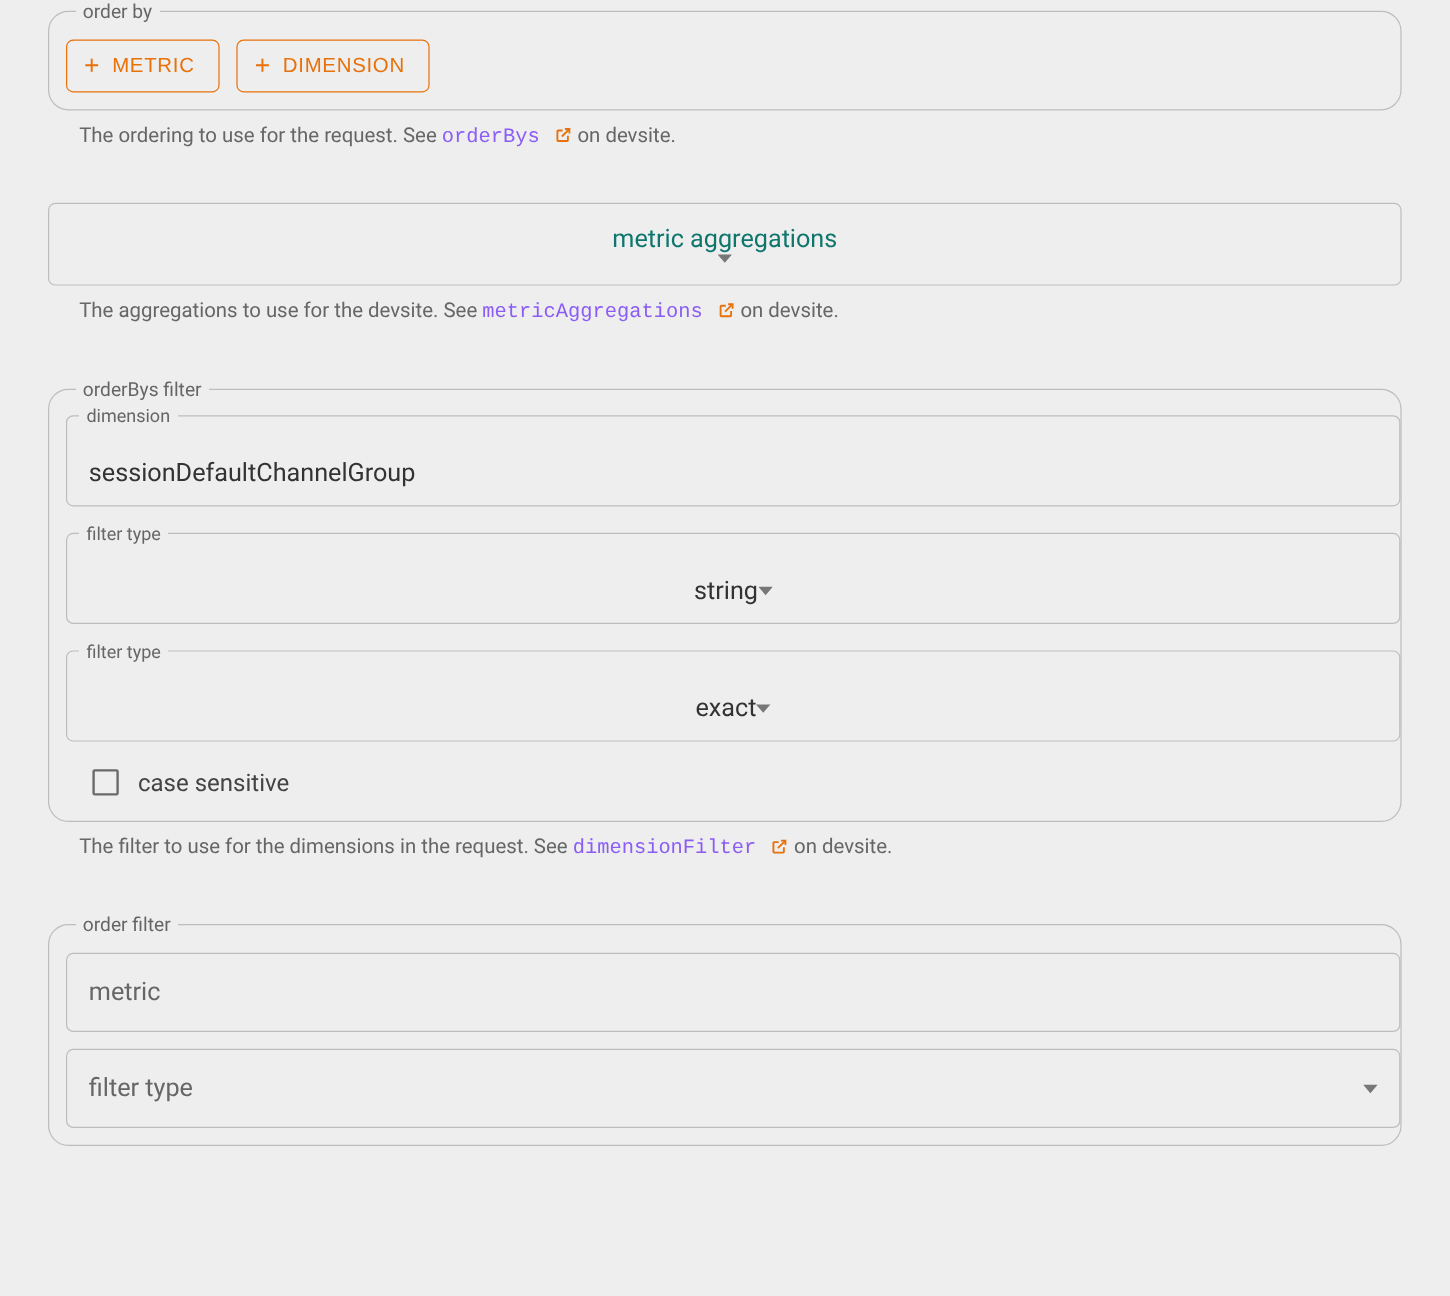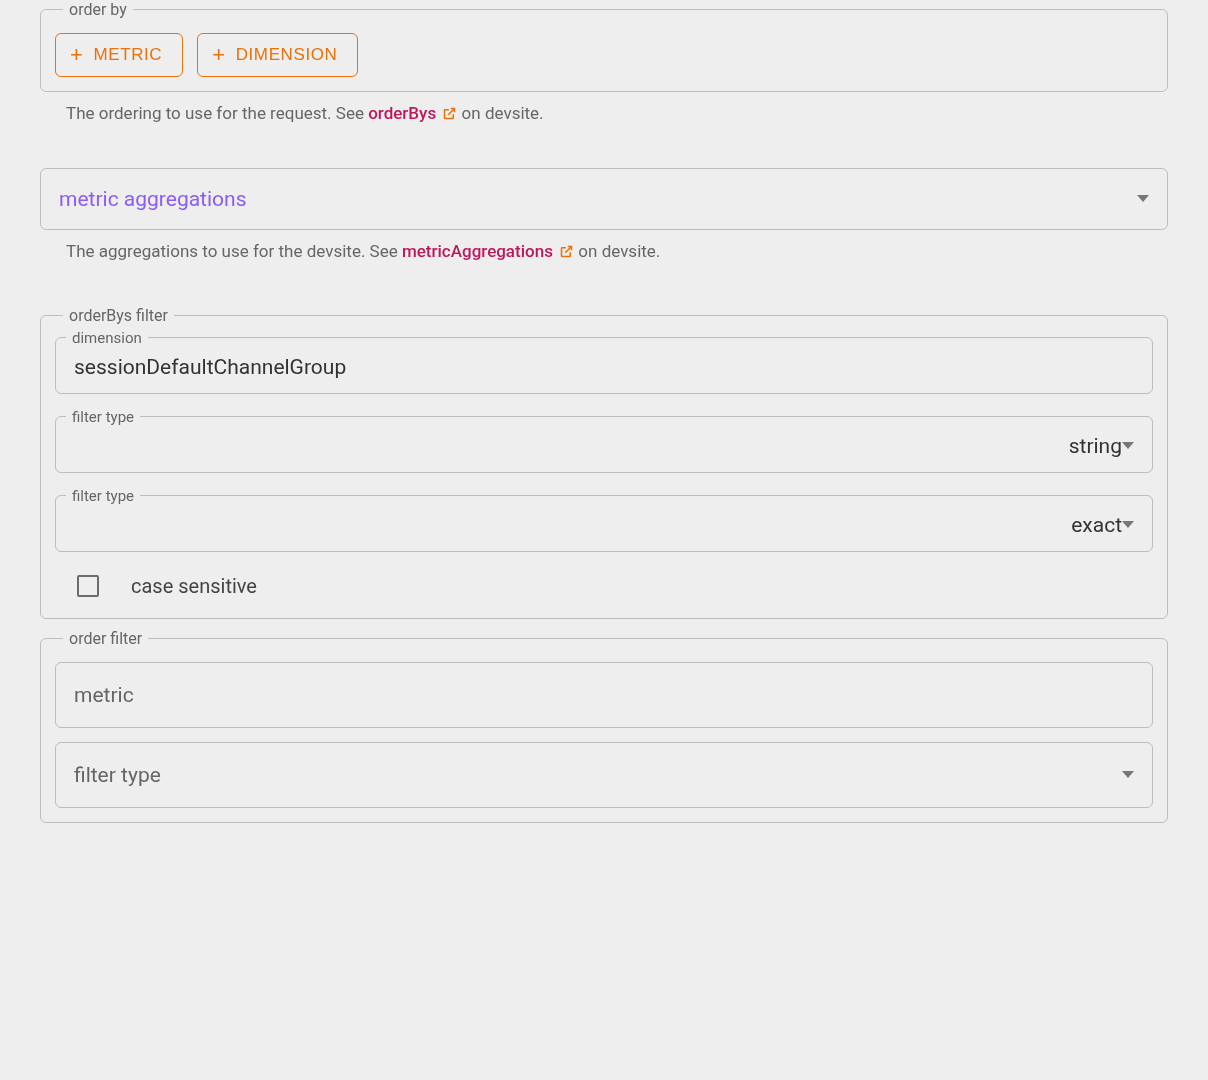--- a/index.html
+++ b/index.html
@@ -10,42 +10,43 @@
     font-family: Roboto, "Helvetica Neue", Arial, sans-serif;
     color: #555;
     font-size: 16px;
   }
   .page {
     padding: 0 40px 40px 40px;
     width: 1208px;
   }
   fieldset.outer {
     border: 1px solid #bdbdbd;
-    border-radius: 6px;
+    border-radius: 17px;
     margin: 0 0 10px 0;
-    padding: 14px 14px 14px 14px;
+    padding: 14px 0 14px 14px;
   }
   fieldset.outer > legend {
     font-size: 16px;
     color: #666;
     padding: 0 6px;
     margin-left: 8px;
   }
   .helper {
     font-size: 17px;
     color: #666;
     margin: 10px 0 40px 26px;
     line-height: 1.4;
   }
   .helper-last { margin-bottom: 0; }
   .link {
-    color: #be185d;
+    color: #8b5cf6;
     font-weight: 500;
     text-decoration: none;
     cursor: pointer;
+    font-family: Liberation Mono, monospace;
   }
   .ext-icon {
     display: inline-block;
     vertical-align: -2px;
     margin-left: 2px;
   }
   .chip-row {
     display: flex;
     gap: 14px;
   }
@@ -72,24 +73,25 @@
     width: 100%;
   }
   .select-box {
     border: 1px solid #bdbdbd;
     border-radius: 6px;
     padding: 18px 18px;
     display: flex;
     align-items: center;
     justify-content: space-between;
     font-size: 21px;
-    color: #8b5cf6;
+    color: #0f766e;
     cursor: pointer;
     background: #eeeeee;
     margin-bottom: 10px;
+    flex-direction: column;
   }
   .select-box .label { flex: 1; }
   .caret {
     width: 0; height: 0;
     border-left: 6px solid transparent;
     border-right: 6px solid transparent;
     border-top: 7px solid #777;
   }
   fieldset.inner {
     border: 1px solid #bdbdbd;
@@ -100,39 +102,40 @@
   }
   fieldset.inner > legend {
     font-size: 15px;
     color: #666;
     padding: 0 6px;
     margin-left: 10px;
   }
   .inner-content {
     display: flex;
     align-items: center;
-    justify-content: flex-end;
+    justify-content: center;
     padding: 8px 18px 14px 18px;
     font-size: 21px;
     color: #333;
+    margin-top: 19px;
   }
   .inner-content input[type="text"] {
     border: none;
     outline: none;
     background: transparent;
     font-size: 21px;
     color: #333;
     width: 100%;
     font-family: inherit;
     padding: 0;
   }
   .check-row {
     display: flex;
     align-items: center;
-    gap: 32px;
+    gap: 16px;
     padding: 8px 0 6px 22px;
     font-size: 20px;
     color: #444;
   }
   .checkbox {
     width: 22px;
     height: 22px;
     border: 2px solid #6b6b6b;
     border-radius: 2px;
     display: inline-block;
@@ -218,20 +221,28 @@
         <span class="caret"></span>
       </div>
     </fieldset>
 
 
     <div class="check-row">
       <span class="checkbox"></span>
       <span>case sensitive</span>
     </div>
   </fieldset>
+  <div class="helper">
+    <span>The filter to use for the dimensions in the request. See </span><a class="link"><span>dimensionFilter</span>
+      <span class="ext-icon"><svg class="ext" viewBox="0 0 24 24" fill="none" stroke="#e8710a" stroke-width="2.5">
+            <path d="M18 13v6a1 1 0 0 1-1 1H5a1 1 0 0 1-1-1V7a1 1 0 0 1 1-1h6"></path>
+            <path d="M14 4h6v6"></path>
+            <path d="M10 14L20 4"></path>
+          </svg></span></a><span> on devsite.</span>
+  </div>
 
   <fieldset class="outer">
     <legend>order filter</legend>
 
     <div class="plain-box">
       <span>metric</span>
     </div>
 
     <div class="plain-box" style="margin-bottom:0;">
       <span>filter type</span>

